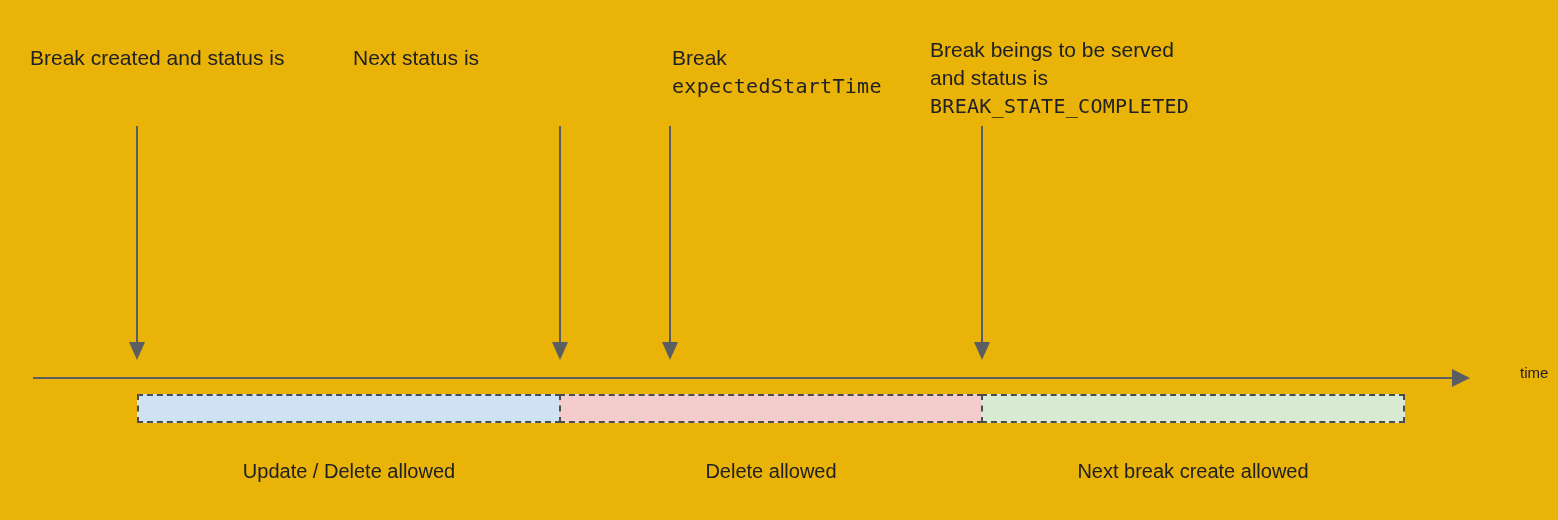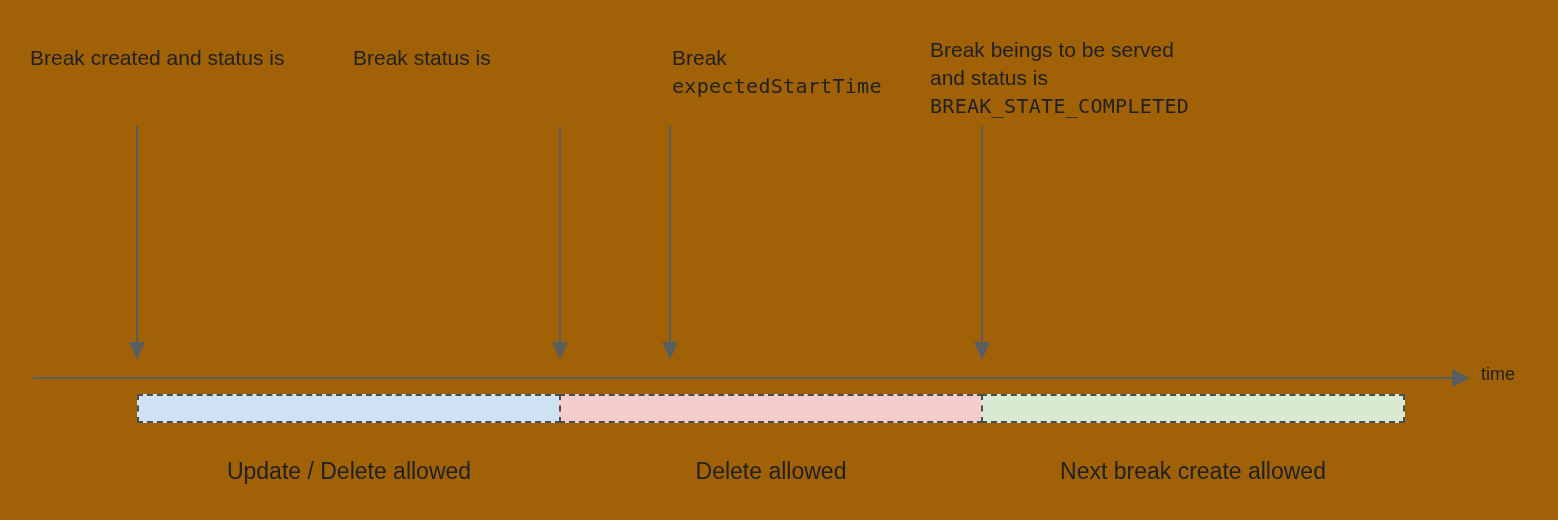--- a/index.html
+++ b/index.html
@@ -1,20 +1,20 @@
 <!DOCTYPE html>
 <html><head>
 <meta charset="utf-8">
 <style>
   html, body { margin: 0; padding: 0; background: #ffffff; }
   .canvas {
     position: relative;
     width: 1558px;
     height: 520px;
-    background: #a16207;
+    background: #eab308;
     font-family: "Liberation Sans", sans-serif;
     color: #202124;
     overflow: hidden;
   }
 
   
   .ann {
     position: absolute;
     white-space: nowrap;
     font-size: 21px;
@@ -67,23 +67,23 @@
     position: absolute;
     left: 1452px;
     top: 369px;
     width: 0; height: 0;
     border-top: 9px solid transparent;
     border-bottom: 9px solid transparent;
     border-left: 18px solid #5b5e61;
   }
   .axis-label {
     position: absolute;
-    left: 1481px;
+    left: 1520px;
     top: 364px;
-    font-size: 18px;
+    font-size: 15px;
     color: #202124;
   }
 
   
   .segment {
     position: absolute;
     top: 394px;
     height: 29px;
     width: 424px;
     box-sizing: border-box;
@@ -92,40 +92,40 @@
   .seg1 { left: 137px; }
   .seg2 { left: 559px; }
   .seg3 { left: 981px; }
 
   
   .seg-label {
     position: absolute;
     top: 456px;
     width: 424px;
     text-align: center;
-    font-size: 23px;
+    font-size: 20px;
     line-height: 30px;
     color: #202124;
     white-space: nowrap;
   }
   .slab1 { left: 137px; }
   .slab2 { left: 559px; }
   .slab3 { left: 981px; }
 </style>
 </head>
 <body>
 
 <div class="canvas">
 
   <div class="ann ann1">
     <div>Break created and status is</div>
   </div>
 
   <div class="ann ann2">
-    <div>Break status is</div>
+    <div>Next status is</div>
   </div>
 
   <div class="ann ann3">
     <div>Break</div>
     <div class="code">expectedStartTime</div>
   </div>
 
   <div class="ann ann4">
     <div>Break beings to be served</div>
     <div>and status is</div>

